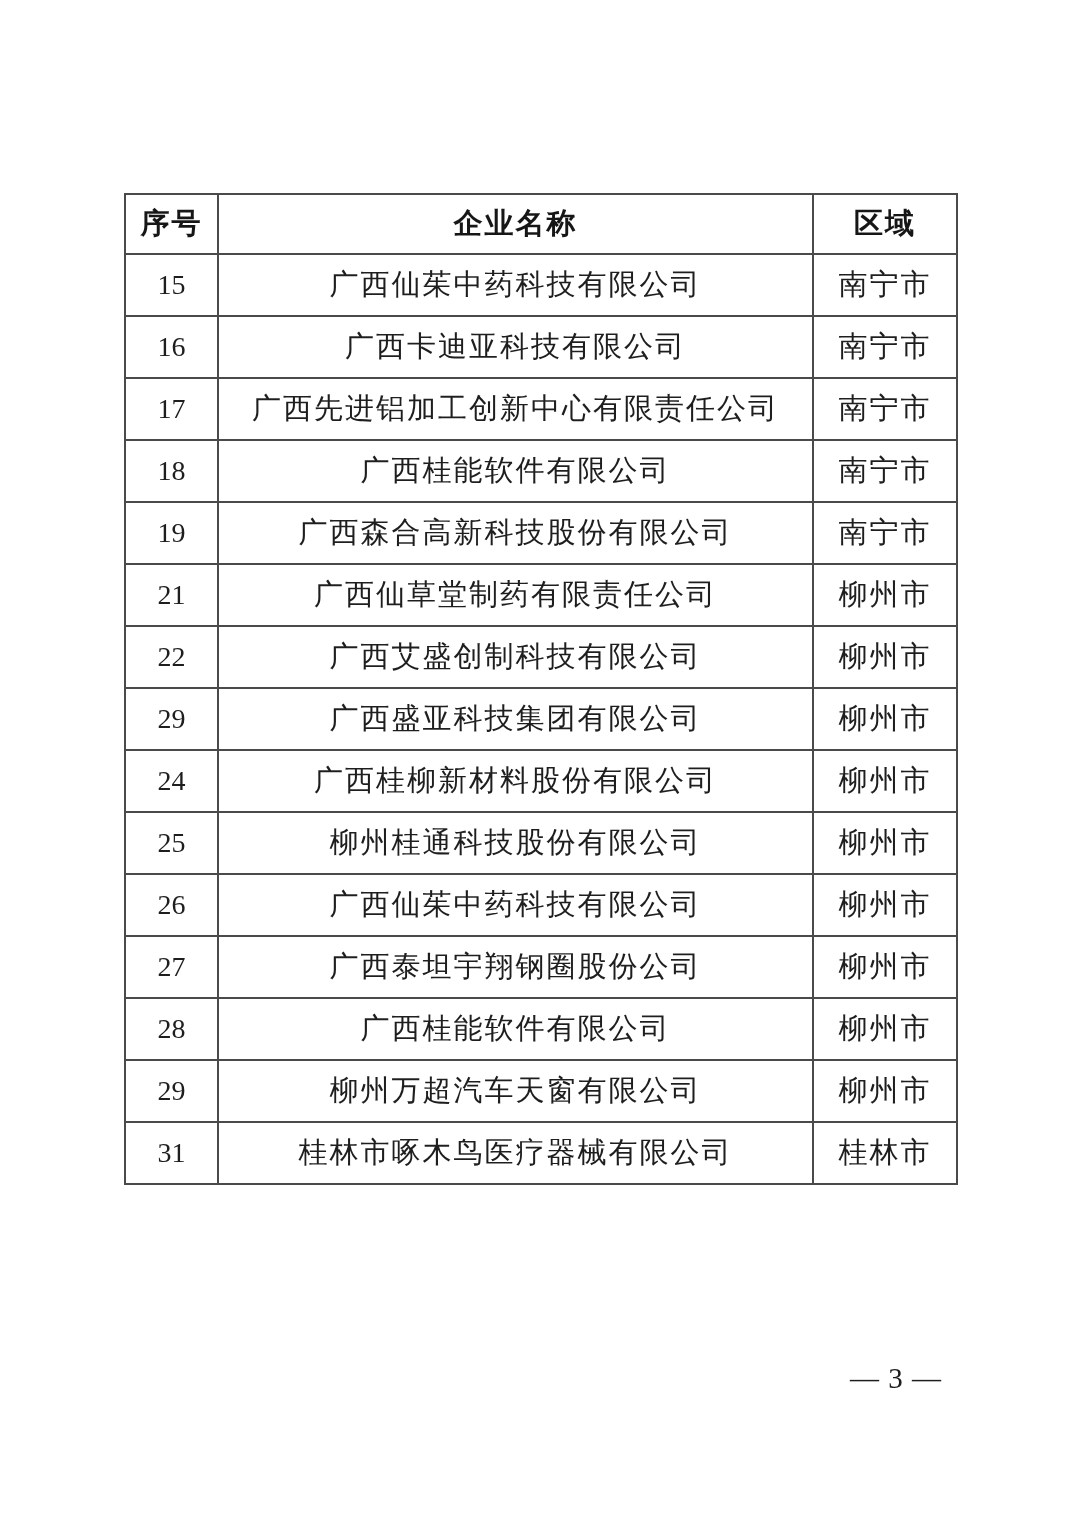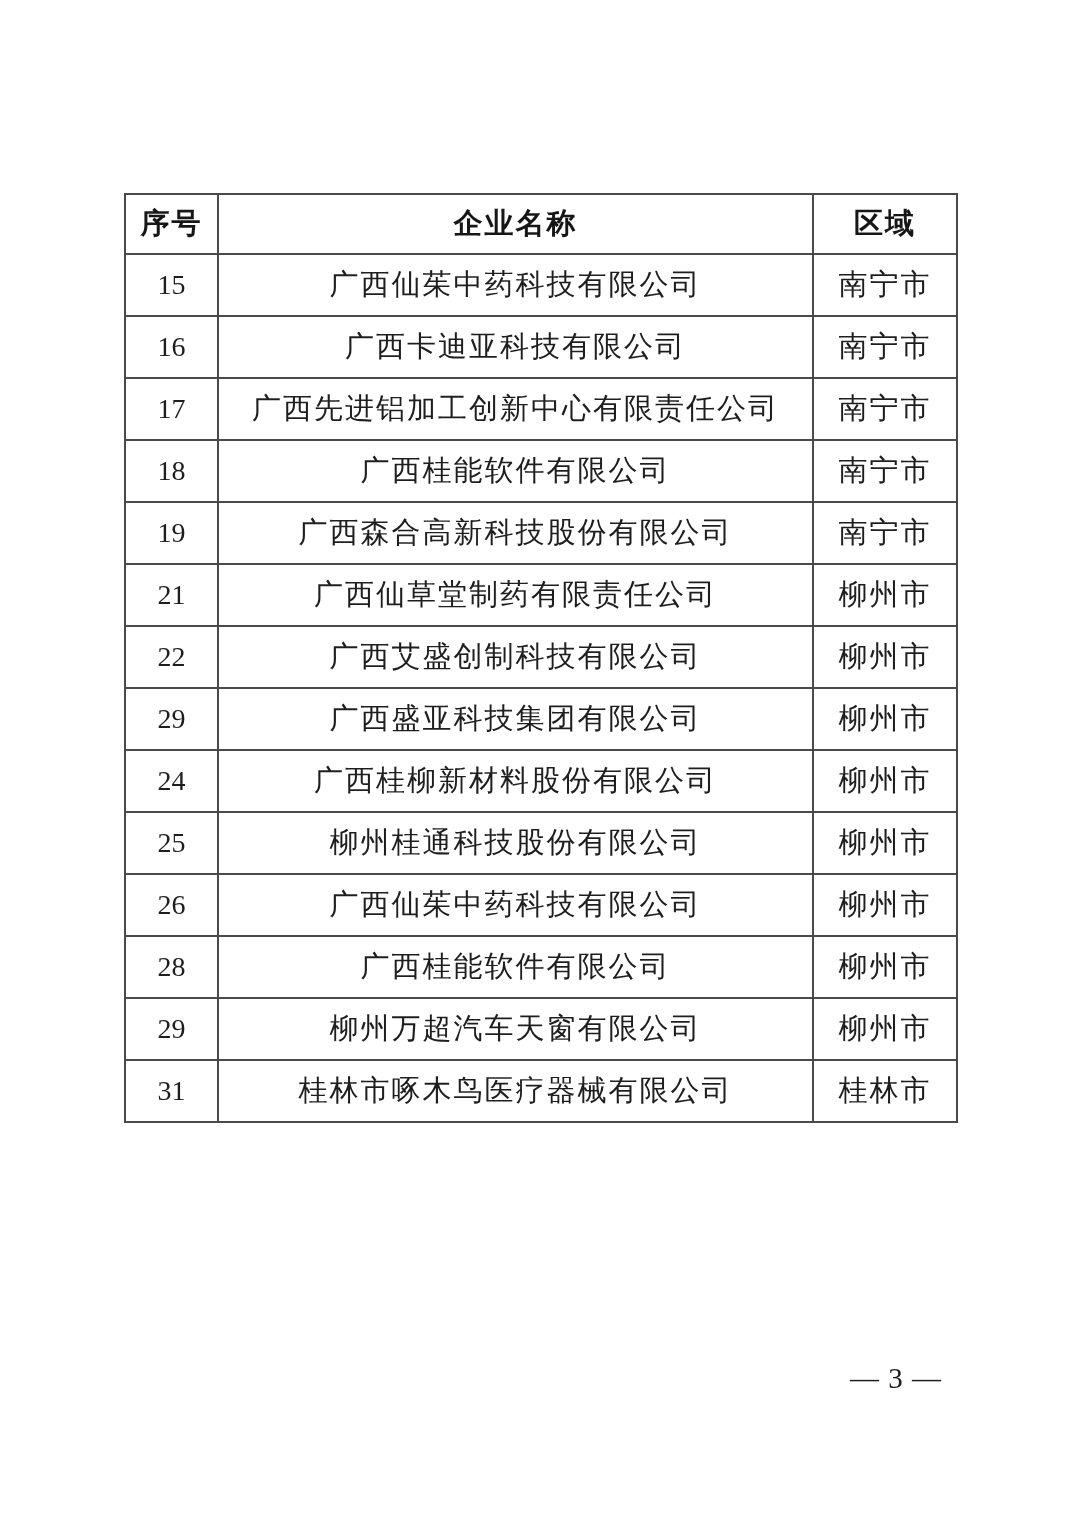--- a/index.html
+++ b/index.html
@@ -132,20 +132,25 @@
             <td class="col-no">25</td>
             <td>柳州桂通科技股份有限公司</td>
             <td>柳州市</td>
           </tr>
           <tr>
             <td class="col-no">26</td>
             <td>广西仙茱中药科技有限公司</td>
             <td>柳州市</td>
           </tr>
           <tr>
+            <td class="col-no">27</td>
+            <td>广西泰坦宇翔钢圈股份公司</td>
+            <td>柳州市</td>
+          </tr>
+          <tr>
             <td class="col-no">28</td>
             <td>广西桂能软件有限公司</td>
             <td>柳州市</td>
           </tr>
           <tr>
             <td class="col-no">29</td>
             <td>柳州万超汽车天窗有限公司</td>
             <td>柳州市</td>
           </tr>
           <tr>

